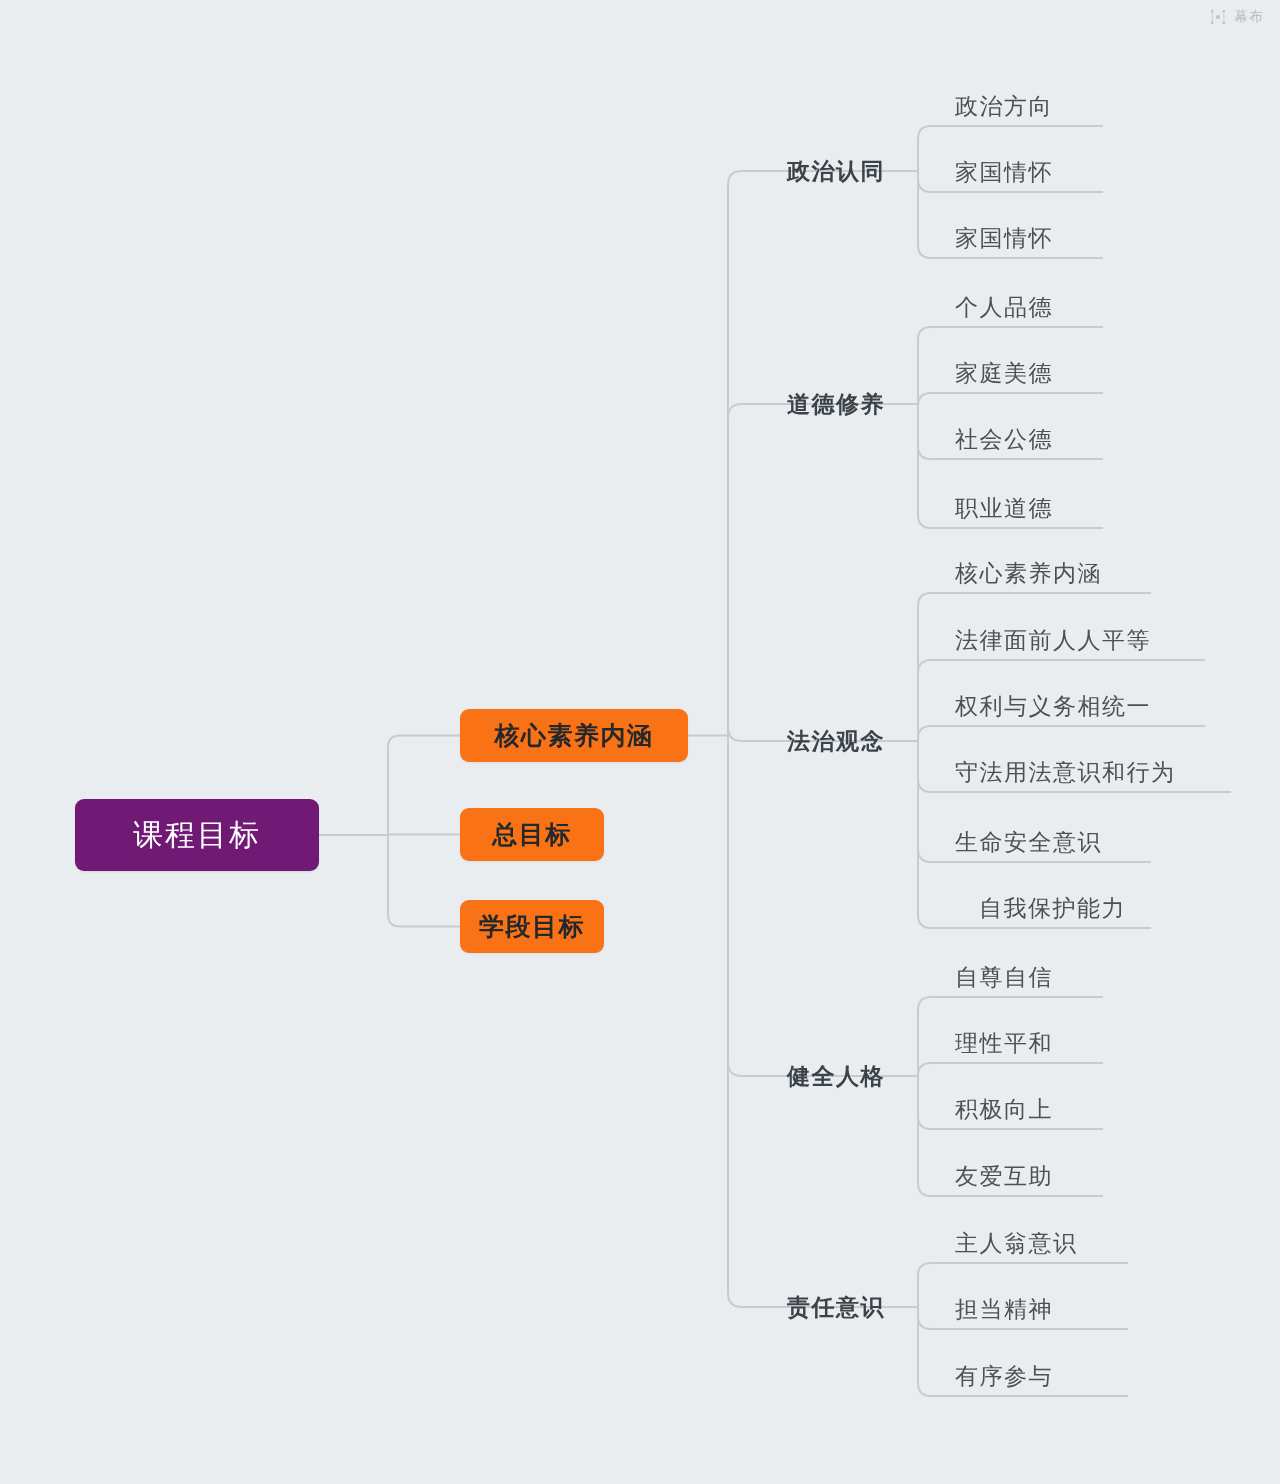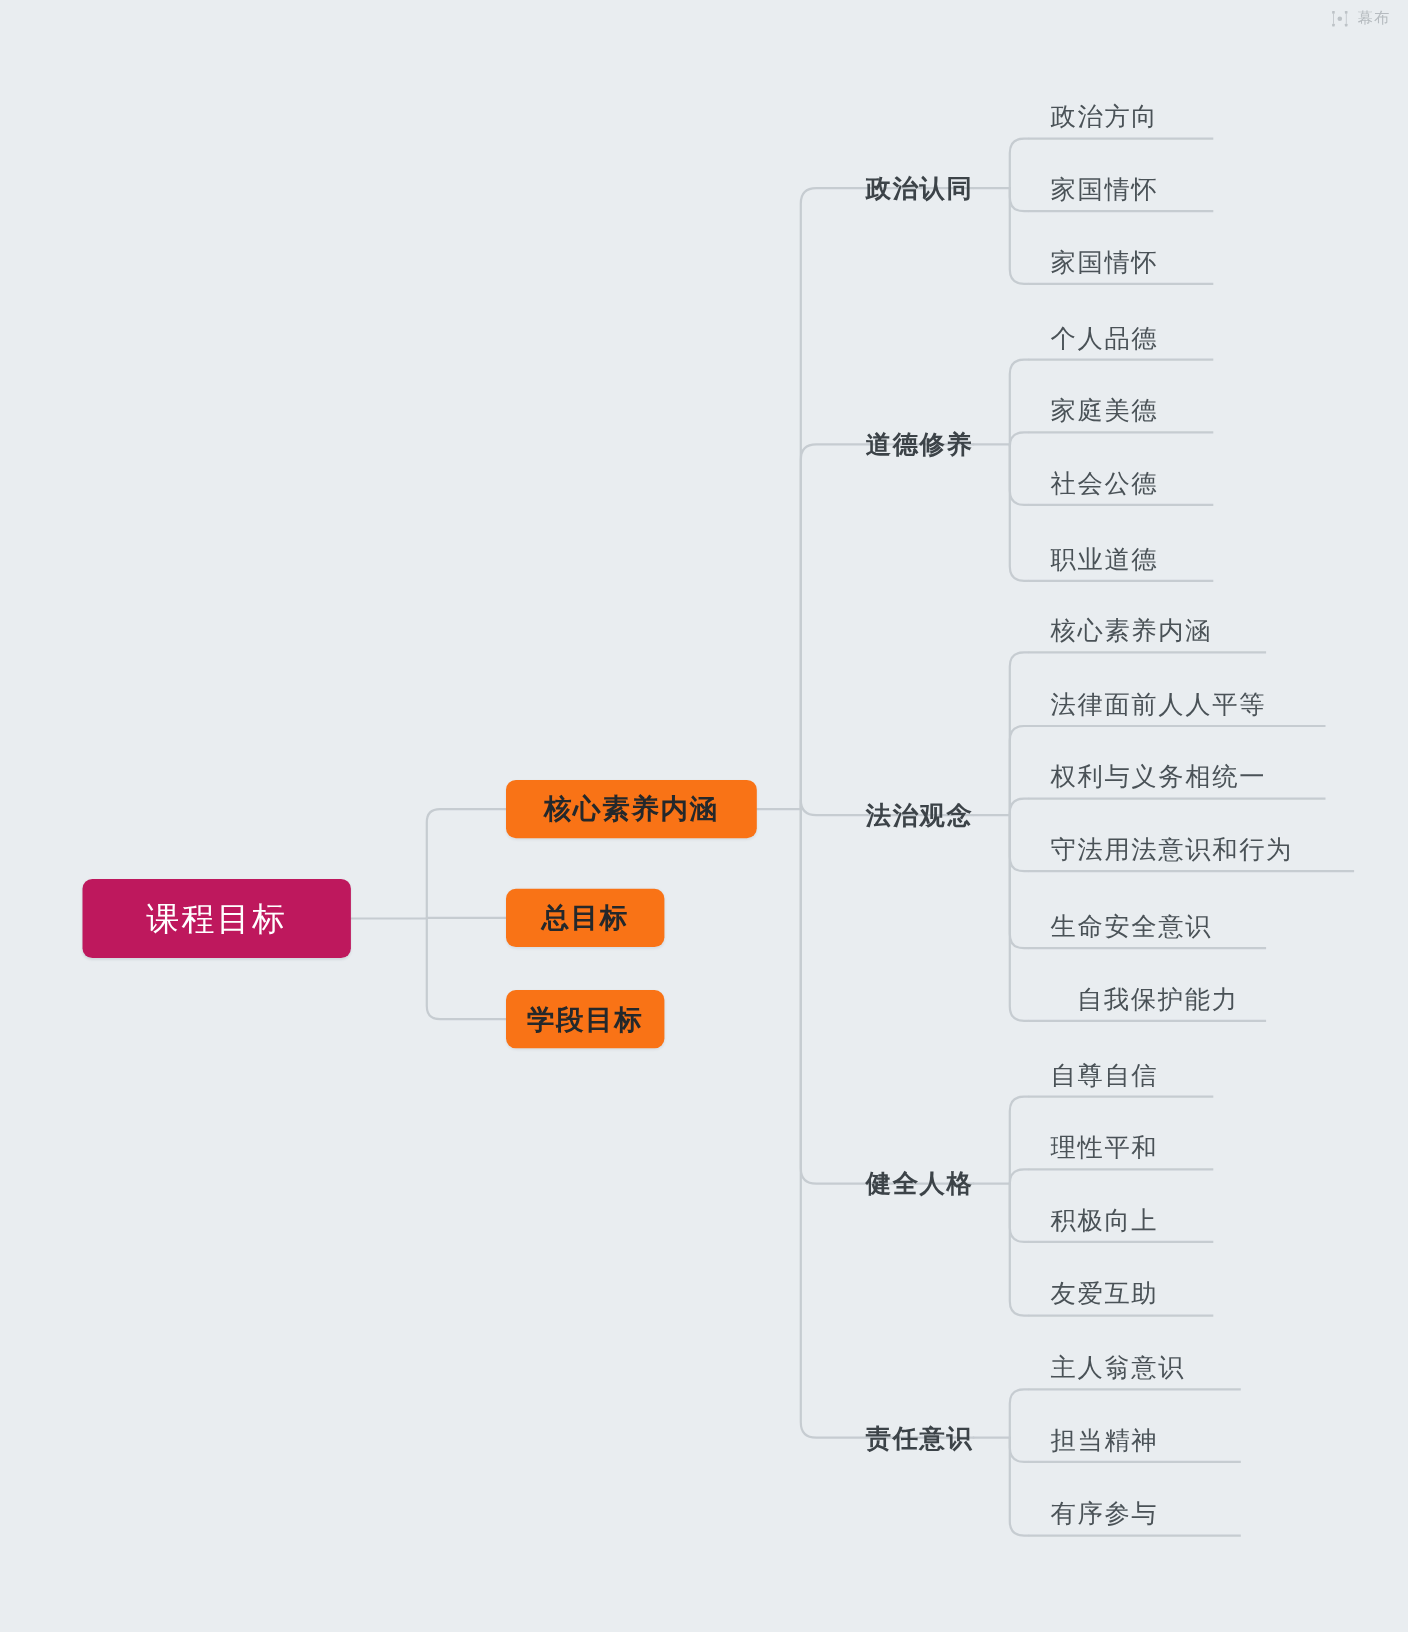--- a/index.html
+++ b/index.html
@@ -27,21 +27,21 @@
     height: 1484px;
     pointer-events: none;
   }
   .node {
     position: absolute;
     white-space: nowrap;
     box-sizing: border-box;
   }
   
   .node-root {
-    background: #be185d;
+    background: #701a75;
     color: #ffffff;
     border-radius: 9px;
     font-size: 30px;
     font-weight: 400;
     letter-spacing: 2px;
     display: flex;
     align-items: center;
     justify-content: center;
     box-shadow: 0 1px 2px rgba(80,100,120,0.14);
   }

